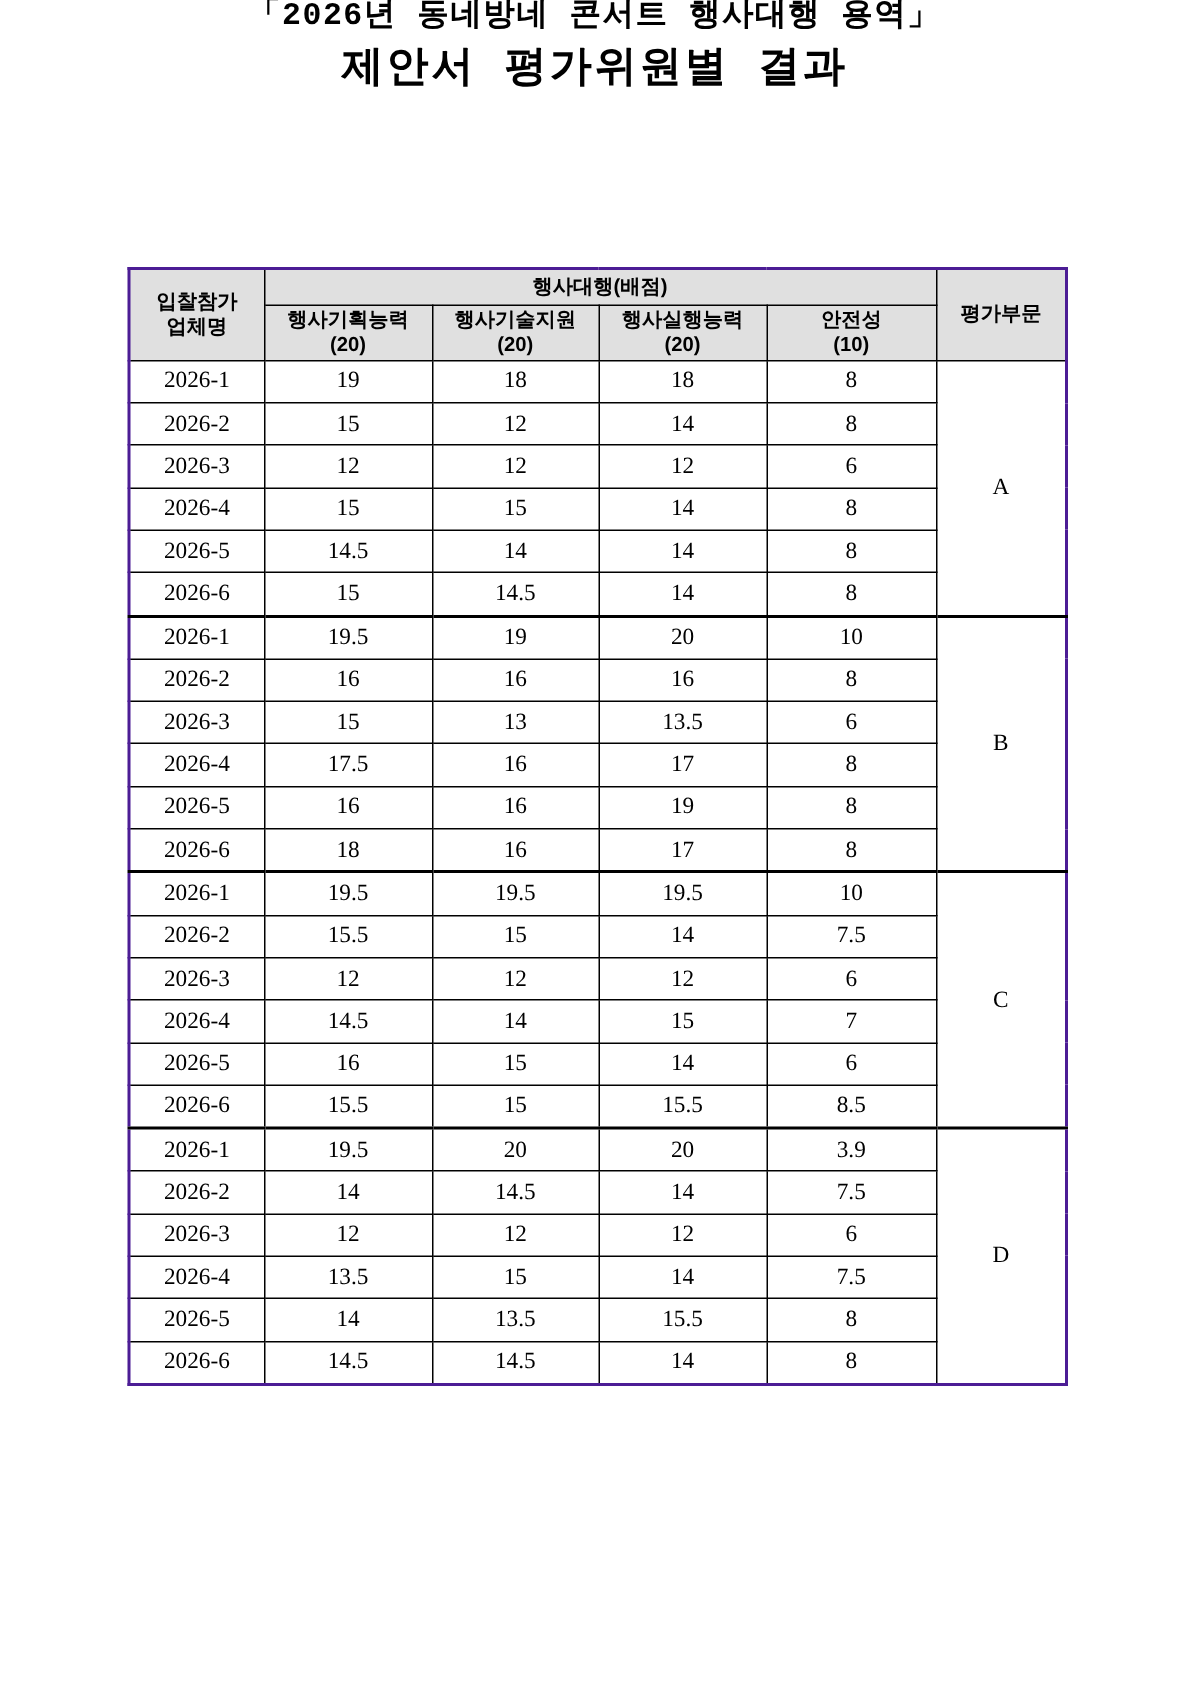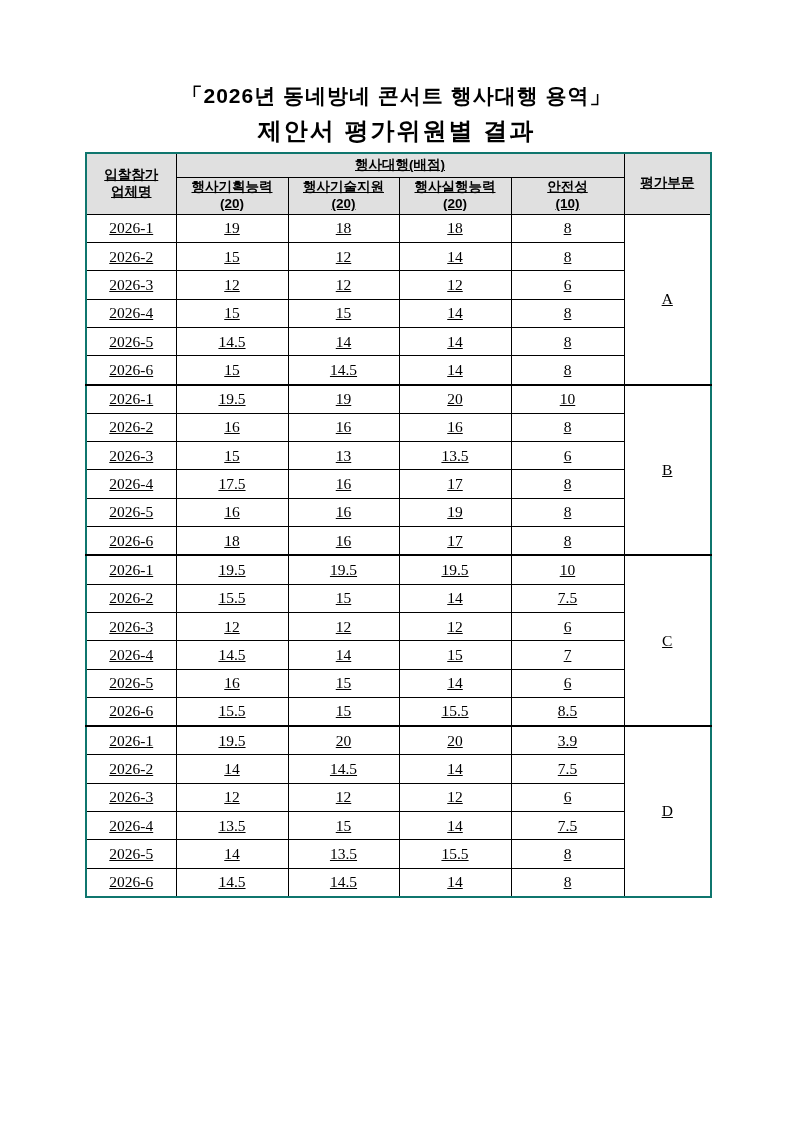--- a/index.html
+++ b/index.html
@@ -15,46 +15,44 @@
     color: #000;
   }
   .page {
     position: relative;
     width: 793px;
     height: 1121px;
     background: #ffffff;
     overflow: hidden;
   }
   .title-block {
-    padding-top: 84px;
     text-align: center;
-    font-family: Liberation Sans, sans-serif;
+    font-family: Liberation Mono, monospace;
     font-weight: bold;
     color: #000;
   }
   .title-line1 {
     font-size: 21px;
     line-height: 24px;
     letter-spacing: 1px;
   }
   .title-line2 {
-    font-size: 24px;
+    font-size: 28px;
     line-height: 32px;
     margin-top: 7px;
     letter-spacing: 2px;
   }
   table.score-table {
     position: absolute;
     left: 85px;
-    top: 152px;
+    top: 178px;
     width: 625px;
     border-collapse: collapse;
     table-layout: fixed;
-    border: 2px solid #0f766e;
-    text-decoration: underline;
+    border: 2px solid #4c1d95;
   }
   .score-table th {
     background: #e0e0e0;
     font-family: "Liberation Sans", sans-serif;
     font-weight: bold;
     font-size: 13.5px;
     line-height: 1.25;
     border: 1px solid #000;
     padding: 1px 0;
     text-align: center;

